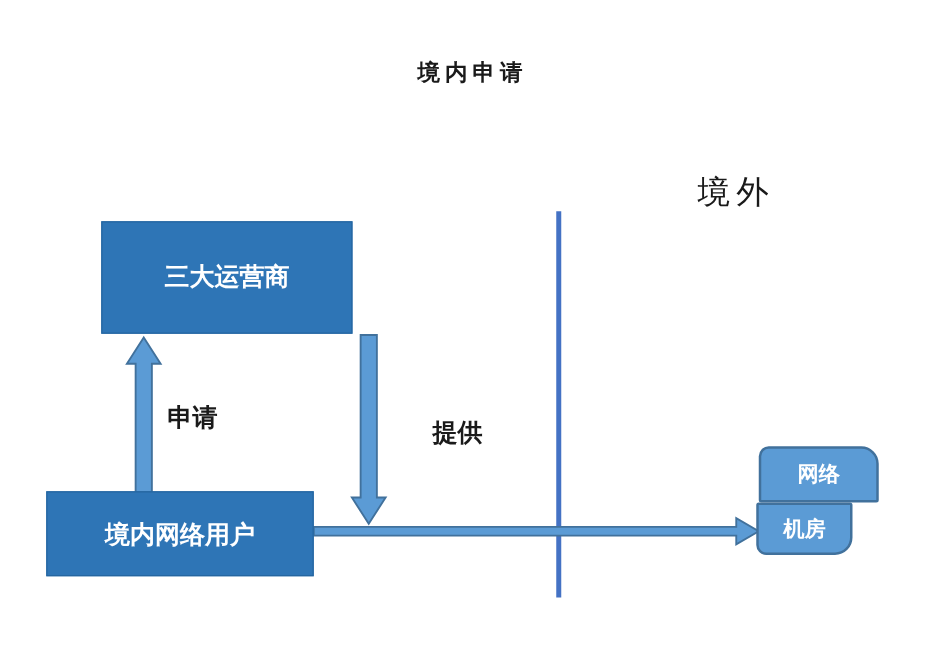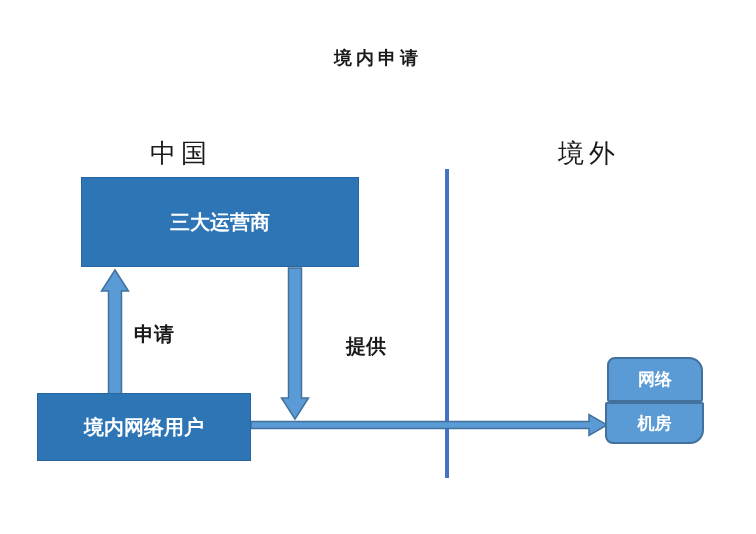--- a/index.html
+++ b/index.html
@@ -27,41 +27,40 @@
   .label-china{left:150px;top:136px;}
   .label-overseas{left:558px;top:136px;}
   .overlay{left:0;top:0;pointer-events:none;}
   .divider{stroke:var(--divider);stroke-width:4;}
   .arrow{fill:var(--arrow-fill);stroke:var(--arrow-stroke);stroke-width:1.5;stroke-linejoin:miter;}
   .node-primary{
     background:var(--primary-box);border:1px solid var(--primary-box-border);
     box-sizing:border-box;color:var(--box-text);font-weight:bold;
     display:flex;align-items:center;justify-content:center;text-align:center;
   }
-  .node-operators{left:81px;top:177px;width:278px;height:90px;flex-direction:column;font-size:20px;line-height:29px;}
+  .node-operators{left:81px;top:177px;width:201px;height:90px;flex-direction:column;font-size:20px;line-height:29px;}
   .node-users{left:37px;top:393px;width:214px;height:68px;font-size:20px;}
   .node-side{
     background:var(--secondary-box);border:2px solid var(--arrow-stroke);
     box-sizing:border-box;color:var(--box-text);font-weight:bold;font-size:17px;
     display:flex;align-items:center;justify-content:center;
   }
   .node-network{left:607px;top:357px;width:96px;height:45px;border-radius:8px 14px 2px 2px;}
-  .node-room{left:605px;top:402px;width:99px;height:42px;border-radius:2px 2px 14px 8px;}
+  .node-room{left:605px;top:402px;width:77px;height:42px;border-radius:2px 2px 14px 8px;}
   .edge-label{font-size:20px;font-weight:bold;color:var(--label-text);}
   .label-apply{left:134px;top:321px;}
   .label-provide{left:322px;top:333px;margin-left:24px;}
 </style>
 </head>
 <body>
 
 <div class="canvas">
 
   <div class="abs serif diagram-title">境内申请</div>
 
-  <div class="abs serif region-label label-china">中国</div>
   <div class="abs serif region-label label-overseas">境外</div>
 
   <svg class="abs overlay" width="756" height="534" viewBox="0 0 756 534" aria-hidden="true">
     <line class="divider" x1="447" y1="169" x2="447" y2="478"></line>
     <path class="arrow" d="M251 421.5 L589 421.5 L589 414.5 L607 425 L589 435.5 L589 428.5 L251 428.5 Z"></path>
     <path class="arrow" d="M115 270 L128.5 291 L121.5 291 L121.5 394 L108.5 394 L108.5 291 L101.5 291 Z"></path>
     <path class="arrow" d="M288.5 268 L301.5 268 L301.5 398 L308.5 398 L295 419 L281.5 398 L288.5 398 Z"></path>
   </svg>
 
   <div class="abs node-primary node-operators">

